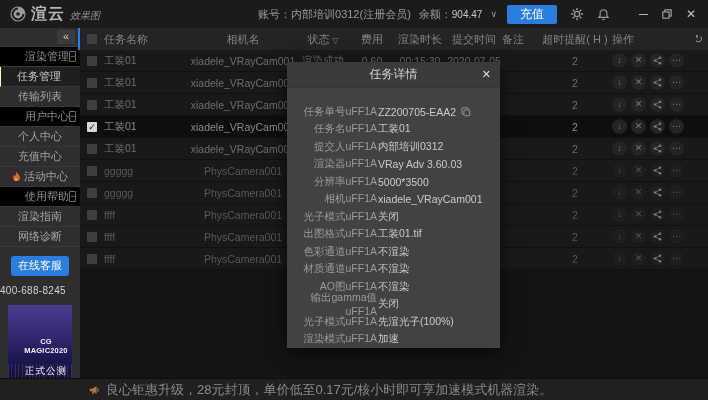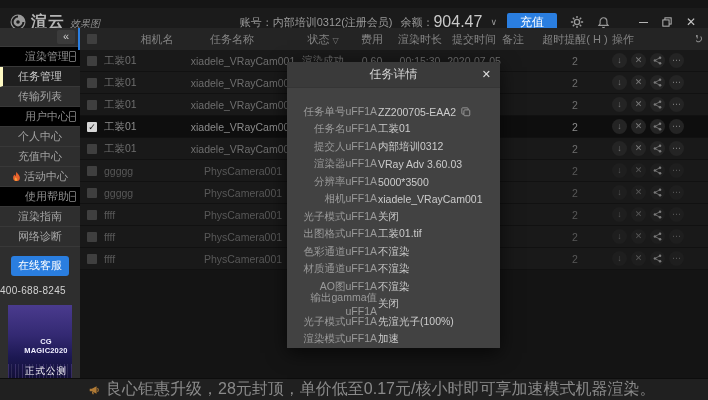--- a/index.html
+++ b/index.html
@@ -1,44 +1,44 @@
 <!DOCTYPE html>
 <html><head>
 <meta charset="utf-8">
 <style>
   * { margin:0; padding:0; box-sizing:border-box; }
   html,body { width:708px; height:400px; overflow:hidden; }
   body { position:relative; background:#151515; font-family:"Liberation Sans","DejaVu Sans",sans-serif; -webkit-font-smoothing:antialiased; }
 
   
-  .titlebar { position:absolute; top:8px; left:0; right:0; height:28px; background:#1b1b1b; display:flex; align-items:center; padding:0 8px 0 10px; }
+  .titlebar { position:absolute; top:0; left:0; right:0; height:28px; background:#1b1b1b; display:flex; align-items:center; padding:0 8px 0 10px; }
   .logo-wrap { display:flex; align-items:center; }
   .app-name { font-size:16px; font-weight:bold; color:#b5b5b5; margin-left:5px; letter-spacing:1px; }
   .app-sub  { font-size:10px; color:#8f8f8f; margin-left:5px; margin-top:4px; font-style:italic; }
   .tb-right { margin-left:auto; display:flex; align-items:center; }
   .acct-text { font-size:11px; color:#9a9a9a; }
   .balance-label { font-size:11px; color:#9a9a9a; margin-left:8px; }
-  .balance-value { font-size:16px; color:#c9c9c9; }
+  .balance-value { font-size:10px; color:#c9c9c9; }
   .chevron { font-size:9px; color:#9a9a9a; margin:0 10px 0 8px; cursor:pointer; }
   .recharge-btn { width:50px; height:19px; background:#2a7ee0; color:#fff; font-size:12px; border:none; border-radius:2px; display:flex; align-items:center; justify-content:center; cursor:pointer; }
   .tb-icon { margin-left:13px; display:flex; align-items:center; cursor:pointer; }
   .win-controls { display:flex; align-items:center; margin-left:18px; }
   .win-btn { width:18px; height:18px; display:flex; align-items:center; justify-content:center; margin-left:6px; cursor:pointer; }
   .min-glyph { width:9px; height:1px; background:#b5b5b5; display:block; }
   .close-glyph { color:#c5c5c5; font-size:12px; line-height:12px; }
 
   
   .sidebar { position:absolute; top:28px; left:0; width:80px; bottom:22px; background:#2e2e2e; display:flex; flex-direction:column; }
   .collapse-strip { height:20px; display:flex; justify-content:flex-end; align-items:center; padding-right:5px; border-bottom:1px solid #3a3a3a; }
   .collapse-btn { width:18px; height:14px; background:#3b3b3b; border-radius:2px; color:#cfcfcf; font-size:11px; line-height:13px; text-align:center; cursor:pointer; }
   .nav-entry { height:20px; display:flex; align-items:center; padding:0 7px; font-size:11px; color:#a5a5a5; border-bottom:1px solid #383838; background:#2e2e2e; cursor:pointer; }
   .nav-entry .nav-label { white-space:nowrap; }
   .nav-entry.section { background:#000000; color:#8f8f8f;padding-left:25px; }
   .nav-entry.item { justify-content:center; }
-  .nav-entry.active { background:#1f1f1f; border-left:3px solid #fef9c3; padding-left:4px; color:#c8c8c8; }
+  .nav-entry.active { background:#1f1f1f; border-left:1px solid #fef9c3; padding-left:4px; color:#c8c8c8; }
   .toggle-box { display:none; margin-left:auto; width:11px; height:11px; border:1px solid #6d6d6d; border-radius:1px; font-size:9px; line-height:9px; text-align:center; color:#9a9a9a; }
   .nav-entry.section .toggle-box { display:block; }
   .flame-icon { display:none; margin-right:3px; }
   .nav-entry.has-flame .flame-icon { display:inline-flex; }
   .service-btn { margin:9px auto 0; width:58px; height:22px; background:#2a7ee0; color:#fff; font-size:11px; border:none; border-radius:3px; display:flex; align-items:center; justify-content:center; cursor:pointer; }
   .phone { margin-top:9px; text-align:left; font-size:10px; color:#d2d2d2; letter-spacing:.3px; }
   .banner { margin:9px auto 0; width:64px; height:79px; background:linear-gradient(180deg,#4a3b8e 0%,#332972 42%,#1c1852 72%,#131038 100%); position:relative; text-align:center; overflow:hidden; cursor:pointer;padding-left:12px; }
   .banner-l1 { margin-top:32px; font-size:7.5px; font-weight:bold; color:#f0f0ff; letter-spacing:.2px; }
   .banner-l2 { margin-top:10px; font-size:9.5px; color:#ffffff; letter-spacing:1px; }
   .banner-city { position:absolute; bottom:0; left:0; right:0; height:14px; opacity:.55;
@@ -79,21 +79,21 @@
   .modal-body { padding-top:15px; }
   .modal-field { height:17.5px; display:flex; align-items:center; font-size:10.5px; }
   .modal-label { width:90px; text-align:right; color:#9a9a9a; flex:none; }
   .modal-label::after { content:"\uFF1A"; }
   .modal-value { color:#cccccc; margin-left:1px; white-space:nowrap; }
   .copy-icon { display:none; margin-left:5px; }
   .modal-field.has-copy .copy-icon { display:inline-flex; cursor:pointer; }
 
   
   .footer { position:absolute; bottom:0; left:0; right:0; height:22px; background:#202020; border-top:1px solid #0d0d0d; display:flex; align-items:center; padding-left:88px; }
-  .notice-text { font-size:16px; color:#8a8a8a; margin-left:6px; white-space:nowrap; }
+  .notice-text { font-size:13px; color:#8a8a8a; margin-left:6px; white-space:nowrap; }
 
   svg { display:block; }
 </style>
 </head>
 <body>
 
 <div class="titlebar">
   <div class="logo-wrap">
     <svg width="16" height="16" viewBox="0 0 16 16">
       <circle cx="8" cy="8" r="7.5" fill="#9a9a9a"></circle>
@@ -221,22 +221,22 @@
   </div>
 </div>
 
 <div class="accent-divider"></div>
 
 <div class="main">
   <div class="thead">
     <span class="col c-check">
         <span class="cb"></span>
       </span>
+    <span class="col c-name">任务名称</span>
     <span class="col c-camera">相机名</span>
-    <span class="col c-name">任务名称</span>
     <span class="col c-status">
       <span>状态</span><span class="filter-glyph">▽</span>
     </span>
     <span class="col c-cost">费用</span>
     <span class="col c-dur">渲染时长</span>
     <span class="col c-submit">提交时间</span>
     <span class="col c-remark">备注</span>
     <span class="col c-timeout">超时提醒( H )</span>
     <span class="col c-ops">操作</span>
     <span class="col c-tools">

